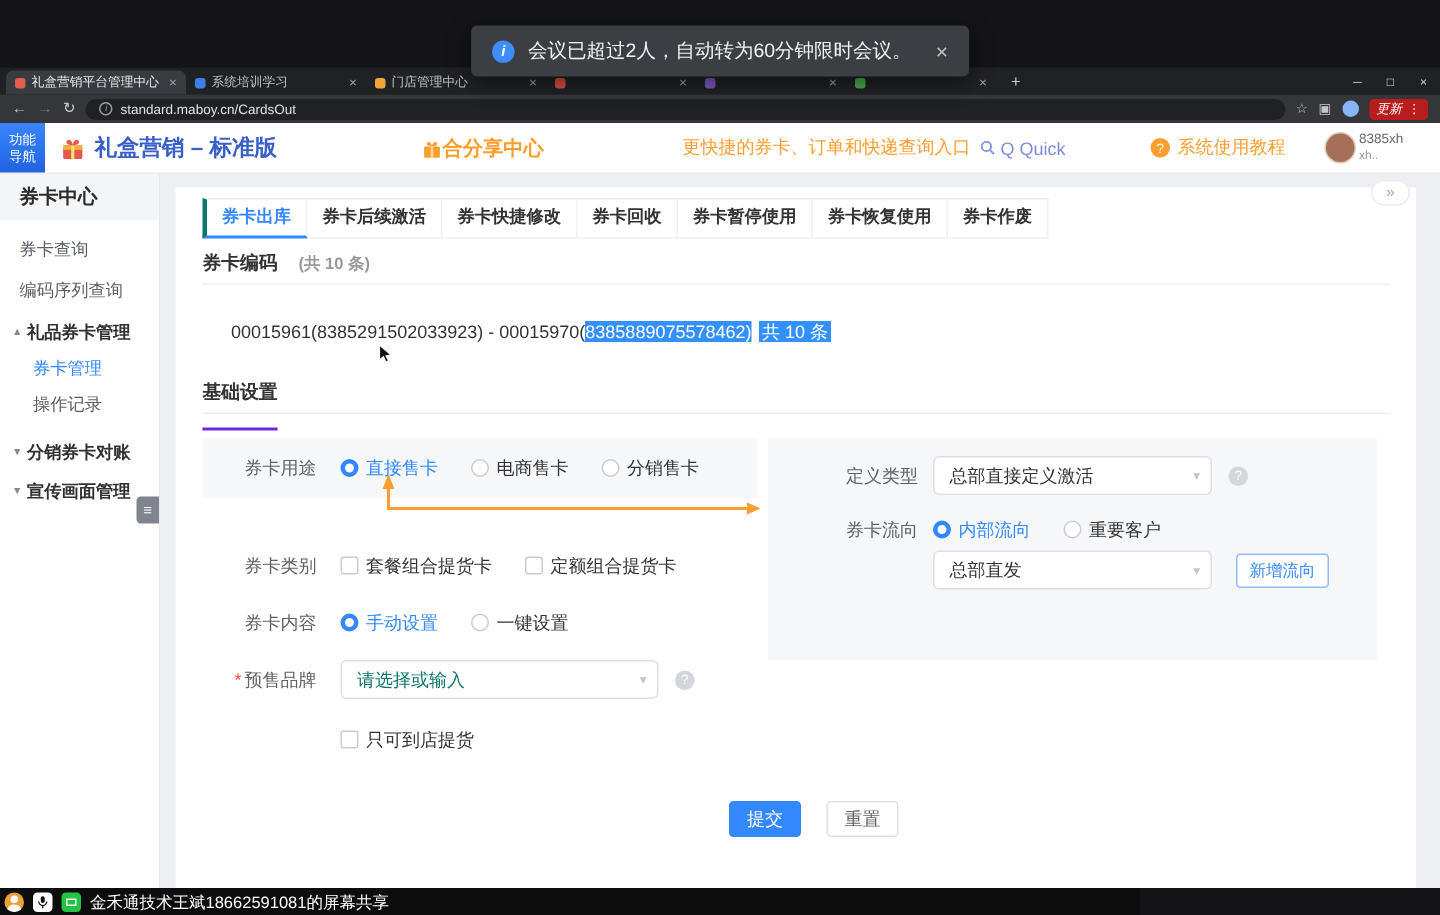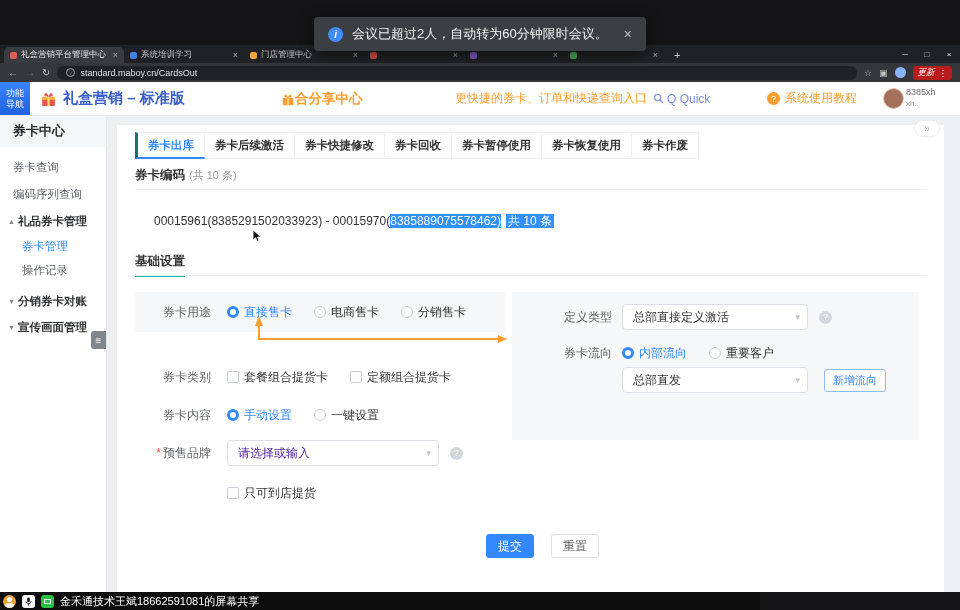--- a/index.html
+++ b/index.html
@@ -92,26 +92,26 @@
                   border:1px solid #ececec; border-radius:9px; color:#aaa; font-size:10px; line-height:15px;
                   text-align:center; cursor:pointer; }
   .mtabs { position:absolute; top:7px; left:18px; display:flex; }
   .mtab { height:27px; line-height:25px; padding:0 10px; font-size:11.5px; font-weight:bold; color:#333;
           border:1px solid #efefef; border-left:none; background:#fff; cursor:pointer; }
   .mtab:first-child { border-left:3px solid #0f766e; }
   .mtab.active { color:#3388ff; border-bottom:2px solid #3388ff; }
 
   .sec-hd { position:absolute; left:18px; font-size:12.5px; font-weight:bold; color:#333; }
   .codes-hd { top:42px; }
-  .codes-count { color:#999; font-weight:normal; font-size:11px; margin-left:4px; }
+  .codes-count { color:#999; font-weight:bold; font-size:11px; margin-left:14px; }
   .div1 { position:absolute; left:18px; top:64px; width:792px; border-top:1px solid #f0f0f0; }
   .codeline { position:absolute; left:18px; top:88px; font-size:12px; color:#333; white-space:nowrap;margin-left:19px; }
   .sel { background:#3390ff; color:#fff; }
   .sel.badge { margin-left:5px; padding:0 2px; }
-  .basic-hd { top:128px; padding-bottom:5px; border-bottom:2px solid #14b8a6; }
+  .basic-hd { top:128px; padding-bottom:15px; border-bottom:2px solid #6d28d9; }
   .div2 { position:absolute; left:18px; top:150px; width:792px; border-top:1px solid #f0f0f0; }
   .panelA { position:absolute; left:18px; top:167px; width:370px; height:40px; background:#f6f7f9; }
   .panelB { position:absolute; left:395px; top:167px; width:406px; height:148px; background:#f6f7f9; }
 
   .frow { position:absolute; display:flex; align-items:center; height:26px; }
   .row-usage   { left:20px;  top:174px; }
   .row-category{ left:20px;  top:239px; }
   .row-content { left:20px;  top:277px; }
   .row-brand   { left:20px;  top:315px; }
   .row-store   { left:110px; top:355px; }
@@ -126,21 +126,21 @@
   .opt { display:flex; align-items:center; gap:5px; margin-right:22px; cursor:pointer; }
   .radio { width:12px; height:12px; border-radius:50%; border:1px solid #c9ccd4; background:#fff; flex:none; }
   .radio.on { border:3.5px solid #3388ff; }
   .check { width:12px; height:12px; border:1px solid #c9ccd4; border-radius:2px; background:#fff; flex:none; }
   .olbl { font-size:12px; color:#333; }
   .olbl.on { color:#3388ff; }
   .select { height:26px; border:1px solid #dcdfe6; border-radius:4px; background:#fff; display:flex;
             align-items:center; padding:0 20px 0 10px; font-size:12px; color:#333; position:relative; cursor:pointer; }
   .w212 { width:212px; } .w186 { width:186px; }
   .chev { position:absolute; right:7px; color:#c0c4cc; font-size:9px; }
-  .ph { color:#4c1d95; }
+  .ph { color:#0f766e; }
   .qicon { width:13px; height:13px; border-radius:50%; background:#d3d6da; color:#fff; font-size:9px;
            display:flex; align-items:center; justify-content:center; margin-left:11px; cursor:pointer; flex:none; }
   .btn-outline { margin-left:16px; height:23px; padding:0 8px; border:1px solid #8fbcff; color:#3388ff;
                  background:#fff; border-radius:3px; font-size:11px; cursor:pointer; }
 
   .footer-btns { position:absolute; left:369px; top:409px; display:flex; gap:17px; }
   .btn-primary { background:#3388ff; border:1px solid #3388ff; color:#fff; border-radius:3px; font-size:12px;
                  height:24px; padding:0 11px; cursor:pointer; }
   .btn-plain { background:#fff; border:1px solid #dcdfe6; color:#606266; border-radius:3px; font-size:12px;
                height:24px; padding:0 11px; cursor:pointer; }

